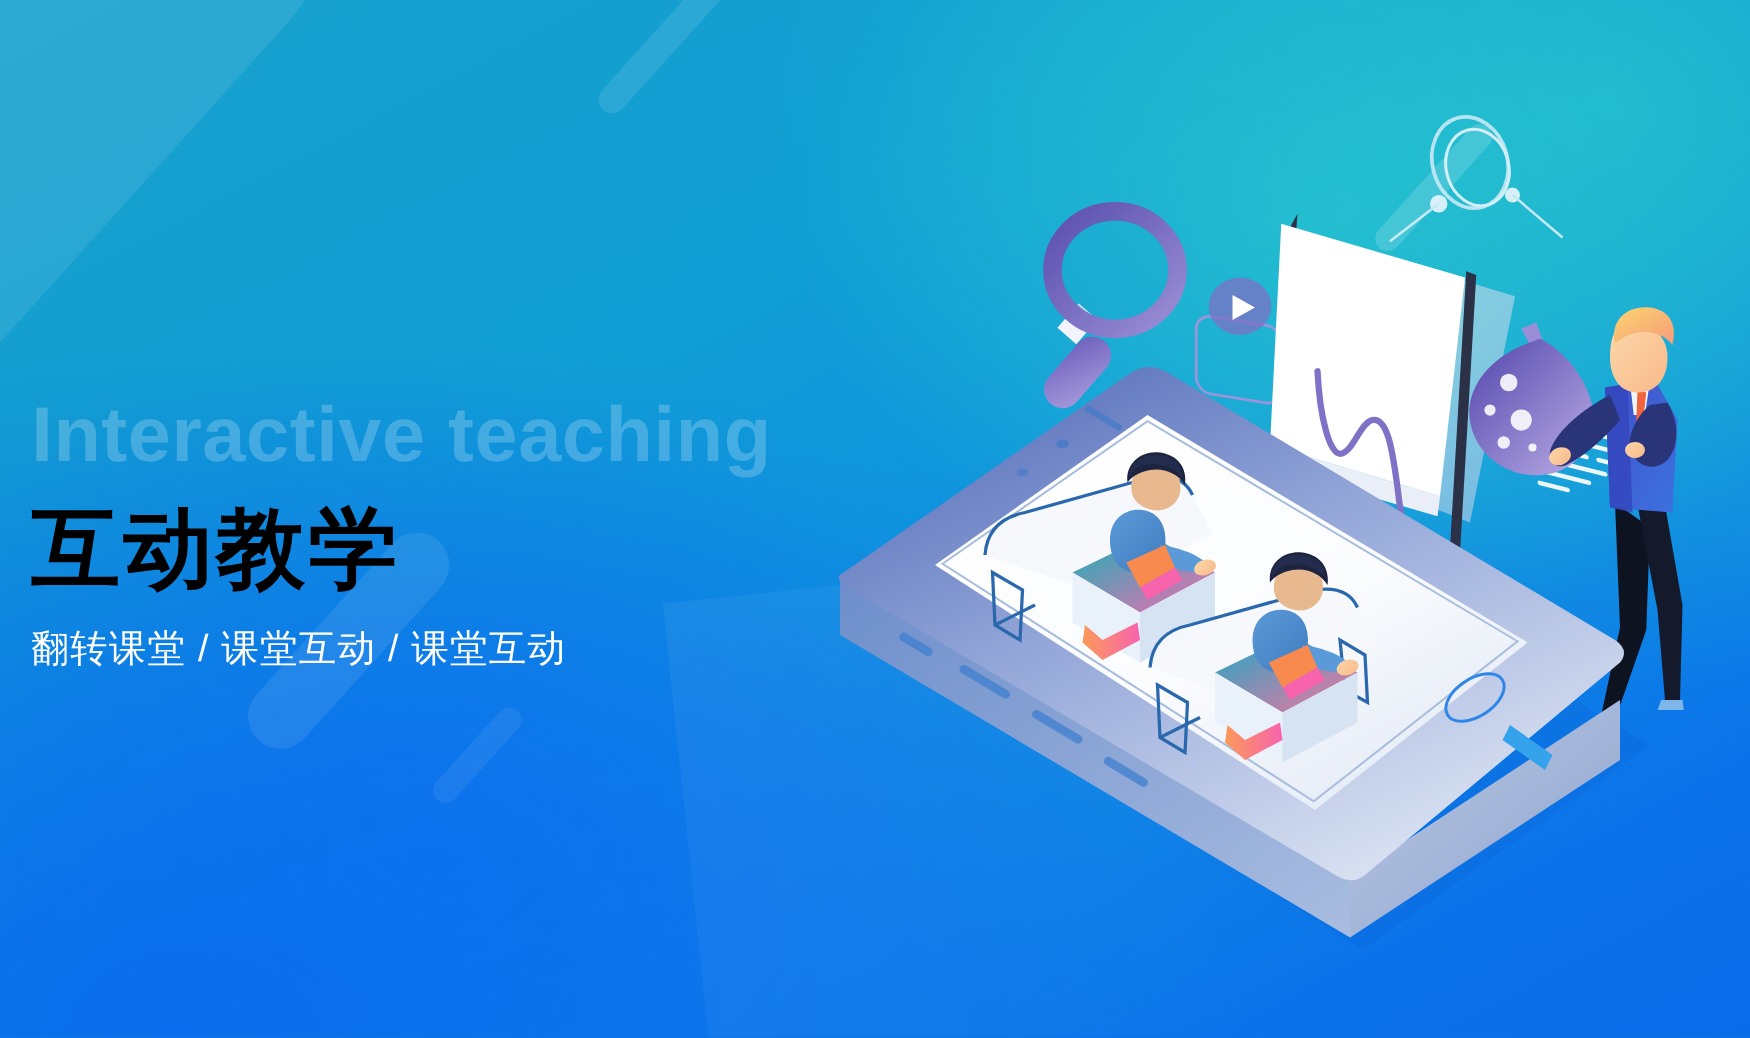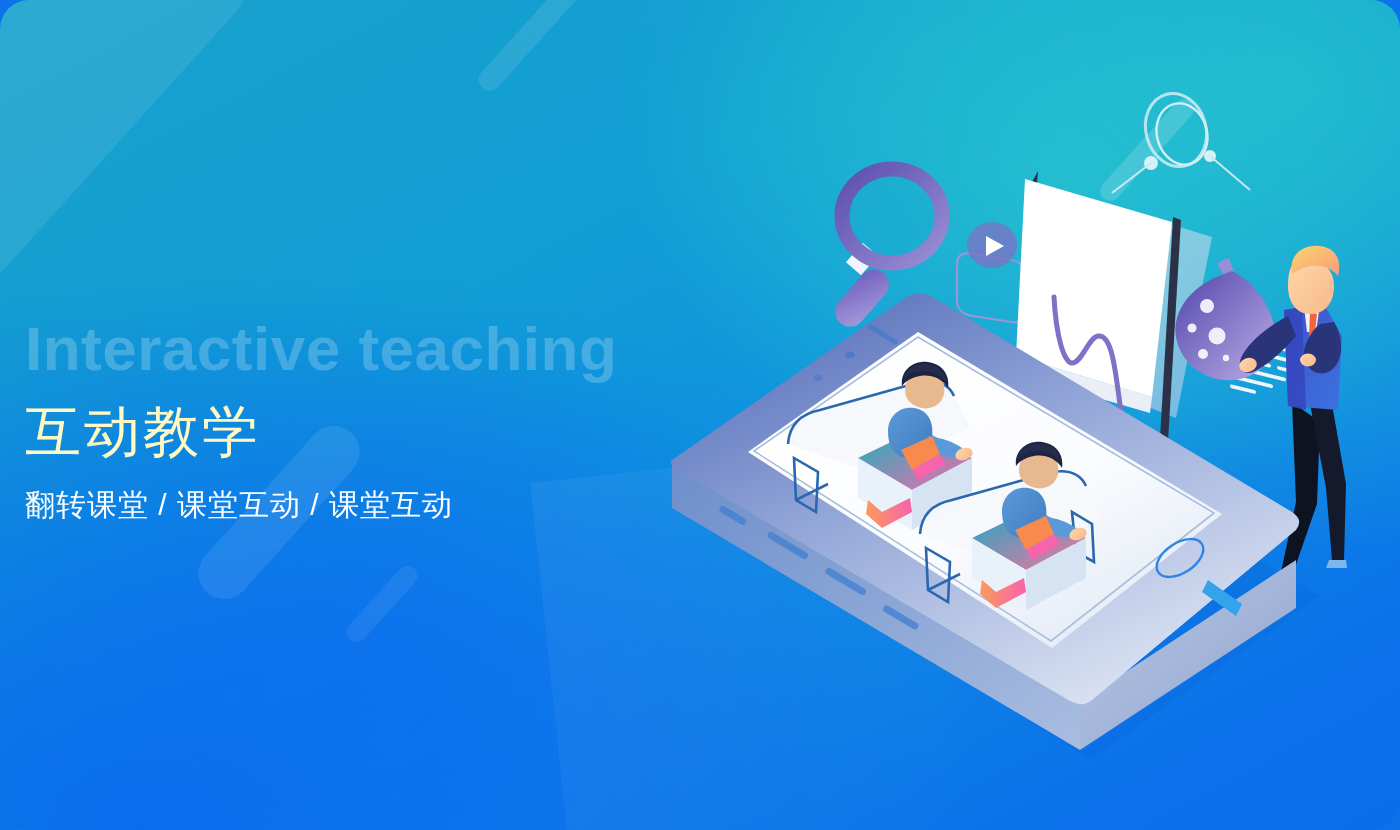--- a/index.html
+++ b/index.html
@@ -2,21 +2,21 @@
 <html><head>
 <meta charset="utf-8">
 <style>
   html,body{margin:0;padding:0;}
   body{
     width:1400px;height:830px;overflow:hidden;
     font-family:"Liberation Sans","DejaVu Sans",sans-serif;
     background:#0b72e9;
   }
   .banner{
-    position:relative;width:1400px;height:830px;overflow:hidden;border-radius:29px;
+    position:relative;width:1400px;height:830px;overflow:hidden;
   }
   
   .bg-base{
     position:absolute;inset:0;
     background:
       radial-gradient(ellipse 1100px 760px at 92% 10%, #1fb7cf 0%, rgba(31,183,207,0) 62%),
       radial-gradient(ellipse 1300px 900px at 10% 100%, #0a6ceb 0%, rgba(10,108,235,0) 62%),
       linear-gradient(152deg,#1aa2cd 0%, #149fd0 18%, #119ed4 34%, #0f93de 52%, #0d81e6 72%, #0b71ea 88%, #0a6ce9 100%);
   }
   .bg-tint-tr{
@@ -61,21 +61,21 @@
     transform:rotate(-6deg);
   }
   
   .copy{position:absolute;left:25px;top:318px;width:760px;}
   .ghost{
     font-size:62px;font-weight:bold;letter-spacing:.5px;
     color:rgba(255,255,255,.22);line-height:1;
     margin:0 0 24px 0;white-space:nowrap;
   }
   .title{
-    font-size:56px;font-weight:normal;color:#fef9c3;line-height:1;
+    font-size:71px;font-weight:bold;color:#000000;line-height:1;
     margin:0 0 30px 0;letter-spacing:3px;
   }
   .subtitle{
     font-size:30px;color:#ffffff;line-height:1;margin:0;letter-spacing:1px;
     font-weight:normal;
   }
   
   .illus{position:absolute;left:620px;top:60px;width:780px;height:760px;}
   .illus svg{display:block;width:100%;height:100%;overflow:visible;}
 </style>

